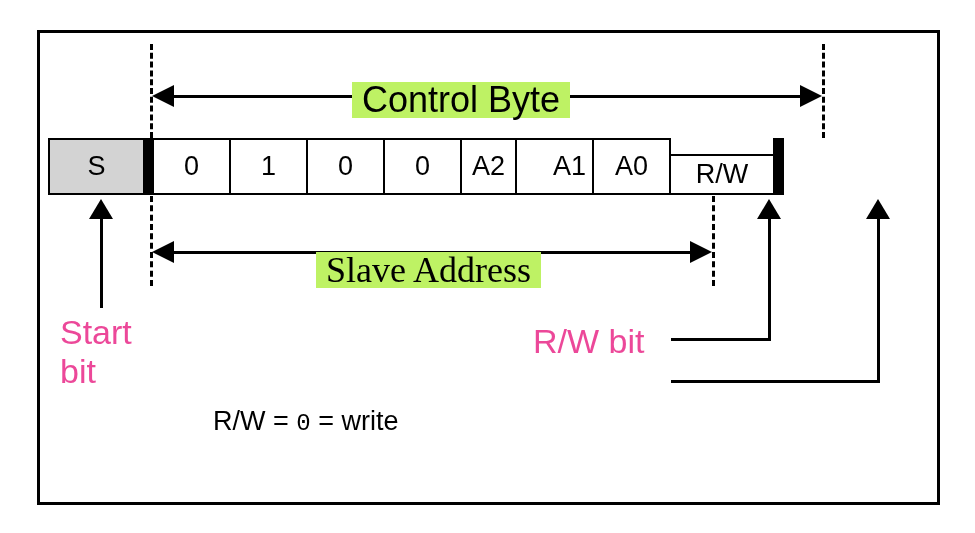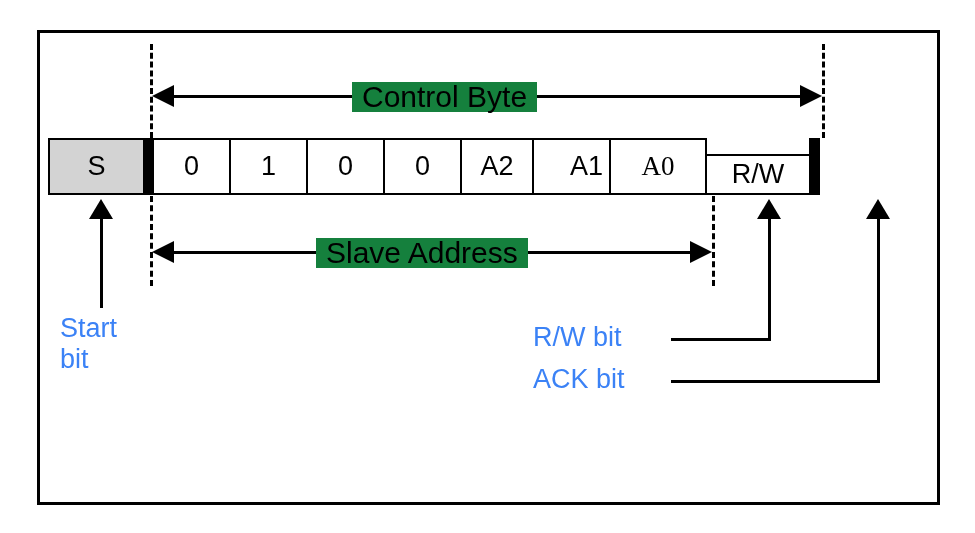--- a/index.html
+++ b/index.html
@@ -87,23 +87,23 @@
     border-bottom: 11px solid transparent;
     border-right: 22px solid #000000;
   }
   .arrow-right {
     border-top: 11px solid transparent;
     border-bottom: 11px solid transparent;
     border-left: 22px solid #000000;
   }
   .span-label {
     position: absolute;
-    font-size: 30px;
+    font-size: 36px;
     color: #000000;
-    background: #15803d;
+    background: #bef264;
     padding: 0 10px;
     white-space: nowrap;
     line-height: 1;
   }
 
   
   .callout-stem {
     position: absolute;
     width: 0;
     border-left: 3px solid #000000;
@@ -118,22 +118,22 @@
   }
   .leader-h {
     position: absolute;
     height: 0;
     border-top: 3px solid #000000;
   }
 
   
   .text-label {
     position: absolute;
-    font-size: 27px;
-    color: #3b82f6;
+    font-size: 34px;
+    color: #ec4899;
     line-height: 1.16;
     white-space: pre;
   }
   .legend-line {
     position: absolute;
     font-size: 27px;
     color: #000000;
     line-height: 1;
     white-space: pre;
   }
@@ -157,46 +157,46 @@
   <div class="dashed-v" style="left:712px; top:196px; height:90px;"></div>
 
   <div class="span-line" style="left:156px; top:95px; width:660px;"></div>
   <div class="arrow-left" style="left:152px; top:85px;"></div>
   <div class="arrow-right" style="left:800px; top:85px;"></div>
   <div class="span-label" style="left:352px; top:82px;">Control Byte</div>
 
   <div class="span-line" style="left:156px; top:251px; width:550px;"></div>
   <div class="arrow-left" style="left:152px; top:241px;"></div>
   <div class="arrow-right" style="left:690px; top:241px;"></div>
-  <div class="span-label" style="left:316px; top:238px;">Slave Address</div>
+  <div class="span-label" style="left:316px; top:252px;font-family:Liberation Serif, serif;">Slave Address</div>
 
   <div id="bit-row">
     <div class="bit-cell shaded" style="width:97px;">S</div>
     <div class="bit-sep"></div>
     <div class="bit-cell" style="width:79px;">0</div>
     <div class="bit-cell" style="width:79px;">1</div>
     <div class="bit-cell" style="width:79px;">0</div>
     <div class="bit-cell" style="width:79px;">0</div>
-    <div class="bit-cell" style="width:74px;">A2</div>
+    <div class="bit-cell" style="width:57px;">A2</div>
     <div class="bit-cell" style="width:79px;padding-left:30px;">A1</div>
-    <div class="bit-cell" style="width:98px;font-family:Liberation Serif, serif;">A0</div>
+    <div class="bit-cell" style="width:79px;">A0</div>
     <div class="bit-cell" style="width:106px;margin-top:16px;">R/W</div>
     <div class="bit-sep"></div>
   </div>
 
   <div class="callout-head" style="left:89px; top:199px;"></div>
   <div class="callout-stem" style="left:100px; top:218px; height:90px;"></div>
   <div class="text-label" style="left:60px; top:313px;">Start
 bit</div>
 
   <div class="callout-head" style="left:757px; top:199px;"></div>
   <div class="callout-stem" style="left:768px; top:218px; height:122px;"></div>
   <div class="leader-h" style="left:671px; top:338px; width:100px;"></div>
   <div class="text-label" style="left:533px; top:322px;text-align:center;">R/W bit</div>
 
   <div class="callout-head" style="left:866px; top:199px;"></div>
   <div class="callout-stem" style="left:877px; top:218px; height:164px;"></div>
   <div class="leader-h" style="left:671px; top:380px; width:209px;"></div>
-  <div class="text-label" style="left:533px; top:364px;">ACK bit</div>
-
+
+  <div class="legend-line" style="left:213px; top:408px;"><span>R/W = </span><span class="mono-bit">0</span><span> = write</span></div>
 
 
 </div>
 
 </body></html>

